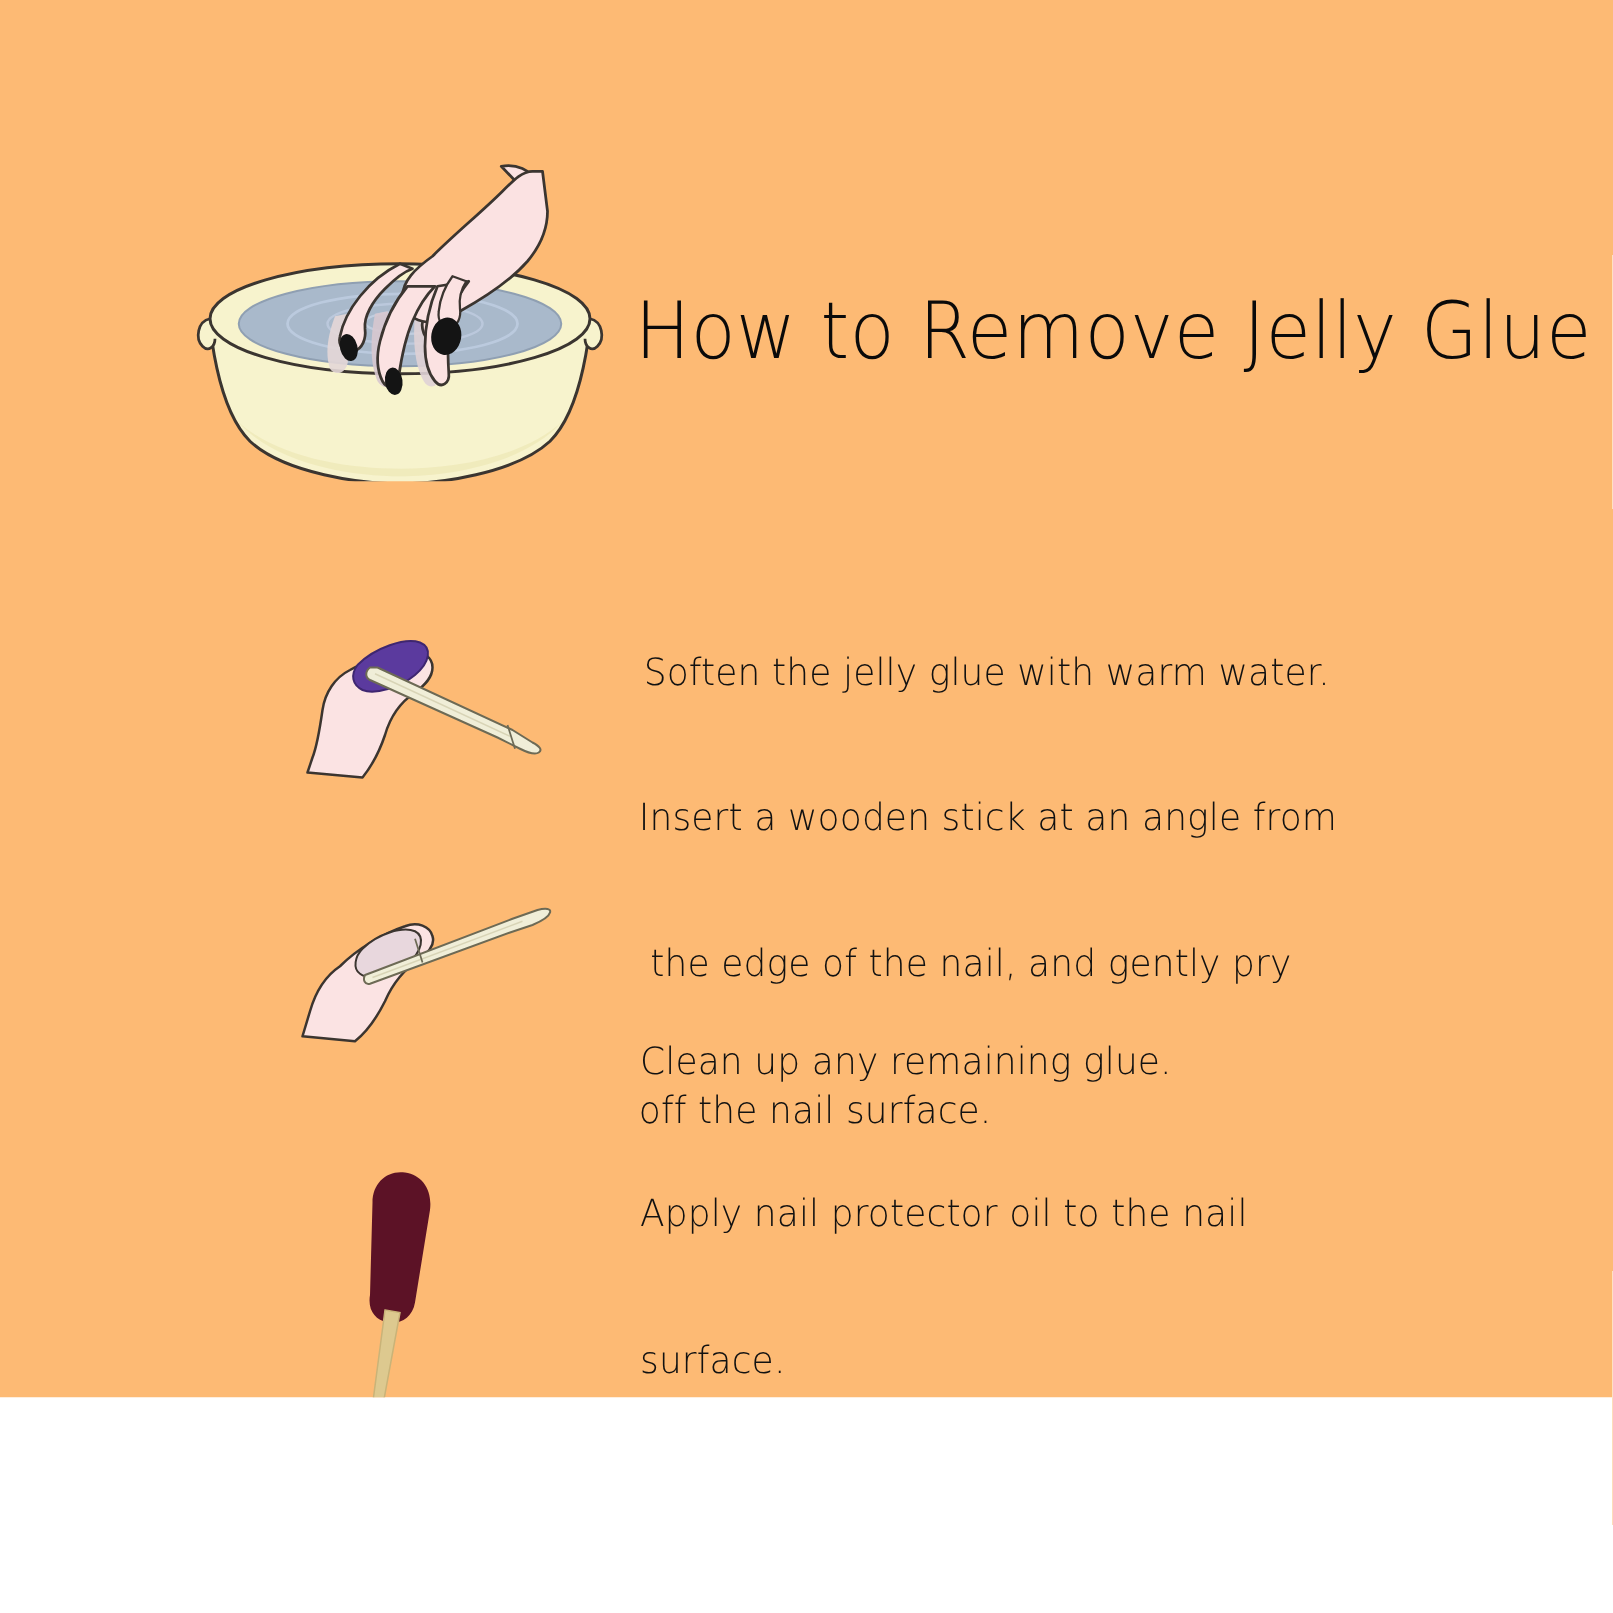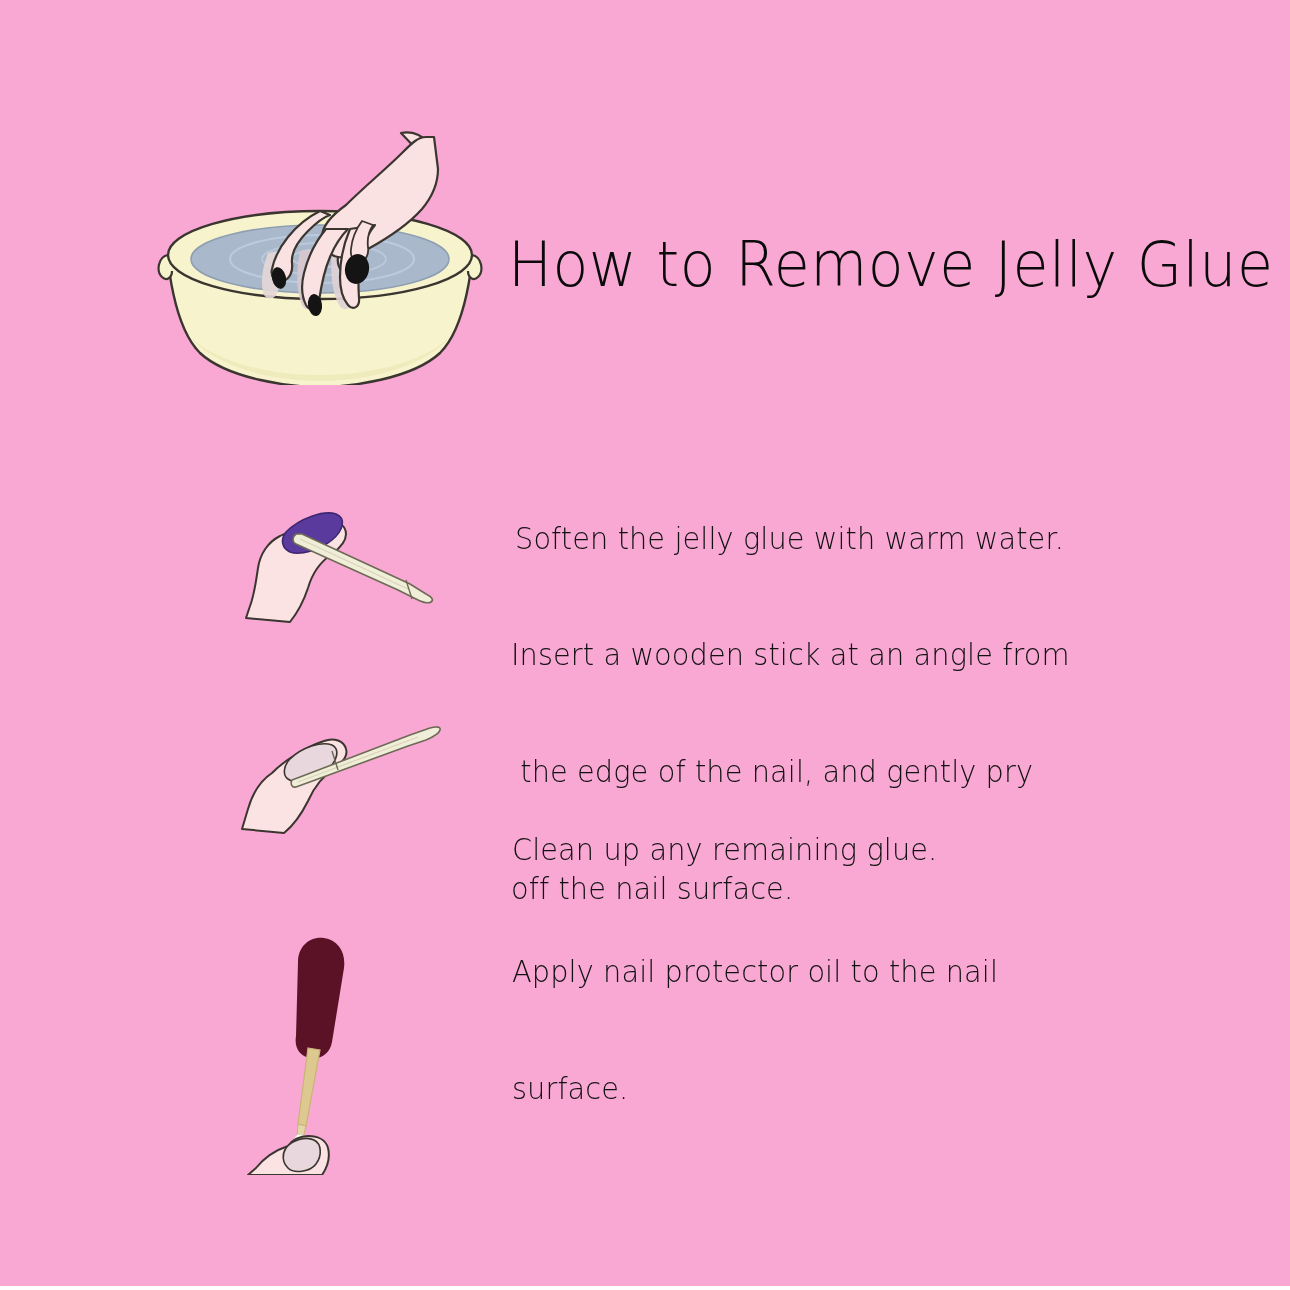--- a/index.html
+++ b/index.html
@@ -3,22 +3,22 @@
 <meta charset="utf-8">
 <style>
   html, body {
     margin: 0;
     padding: 0;
     background: #ffffff;
   }
   #page {
     position: relative;
     width: 1290px;
-    height: 1286px;
-    background: #f9a8d4;
+    height: 1118px;
+    background: #fdba74;
     overflow: hidden;
     font-family: "DejaVu Sans", sans-serif;
   }
 
   
   .title {
     position: absolute;
     left: 508px;
     top: 228px;
     font-family: "DejaVu Sans", sans-serif;

